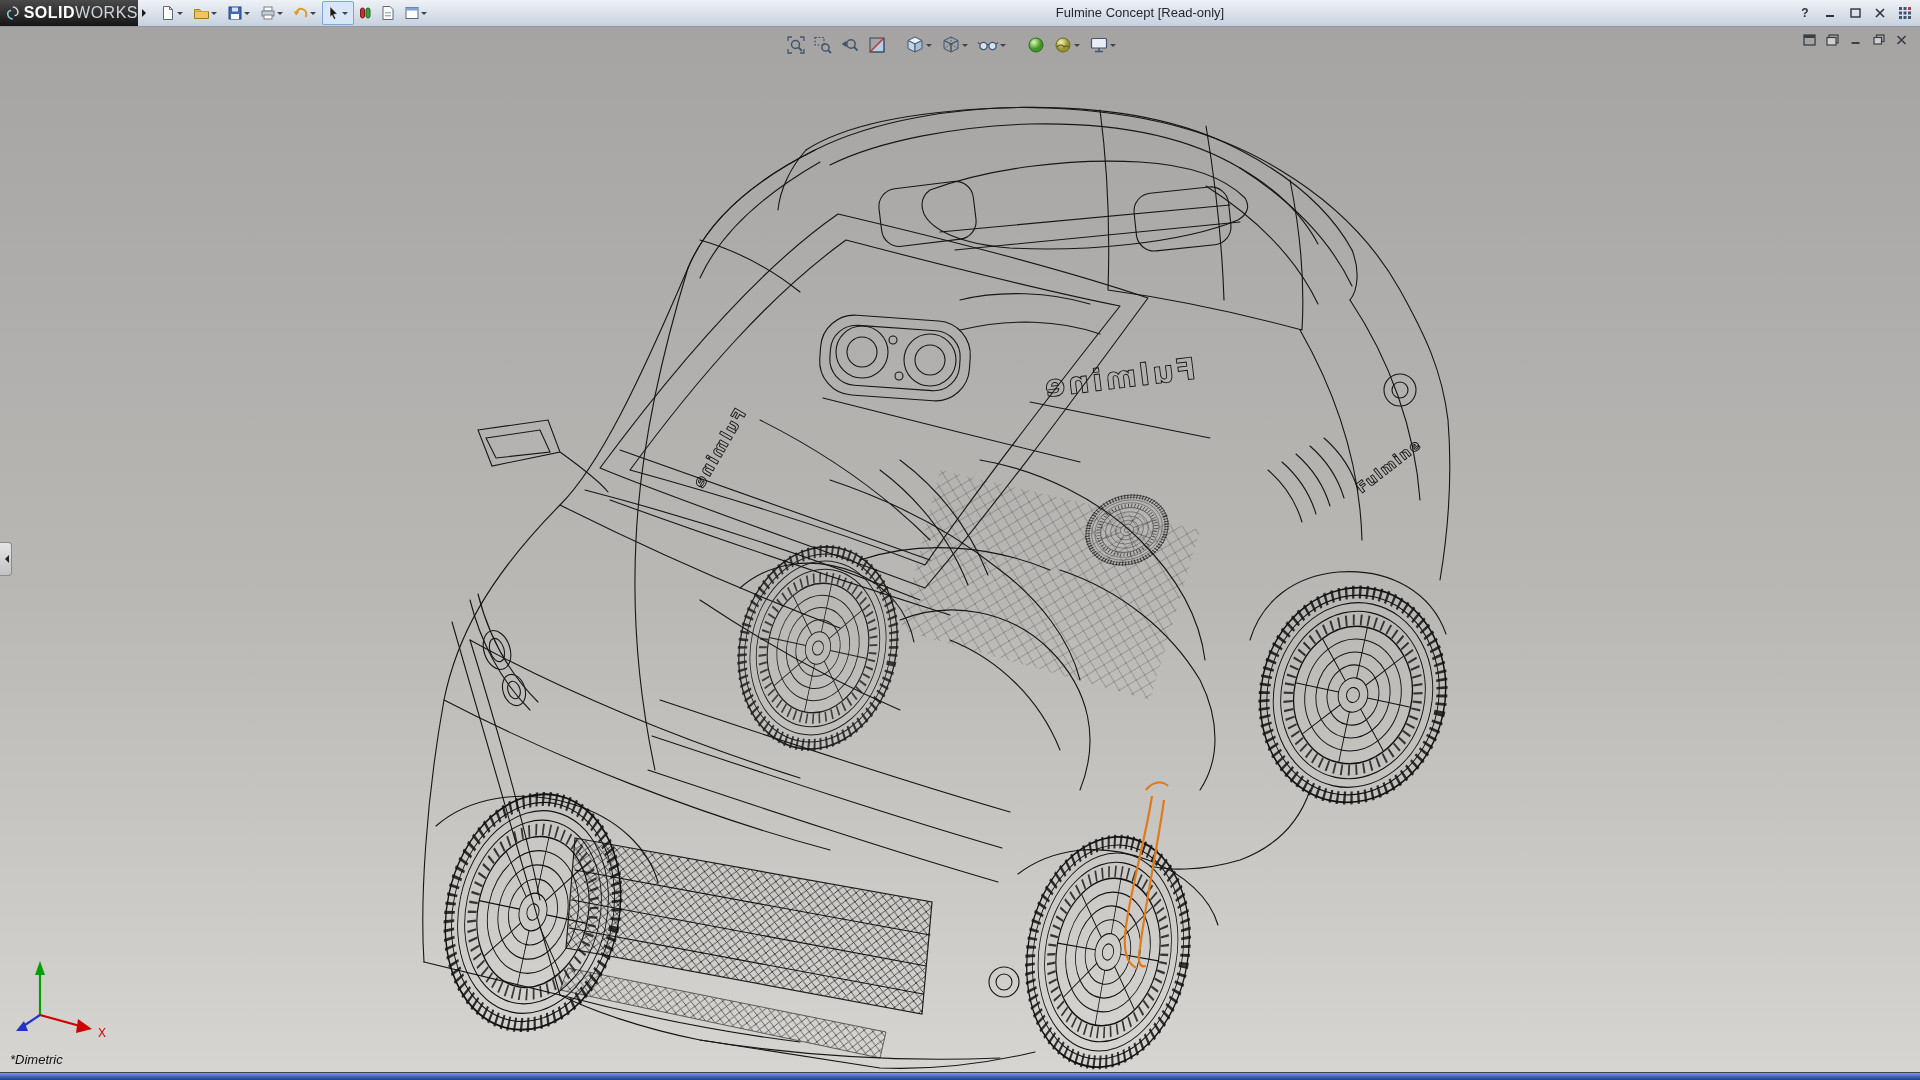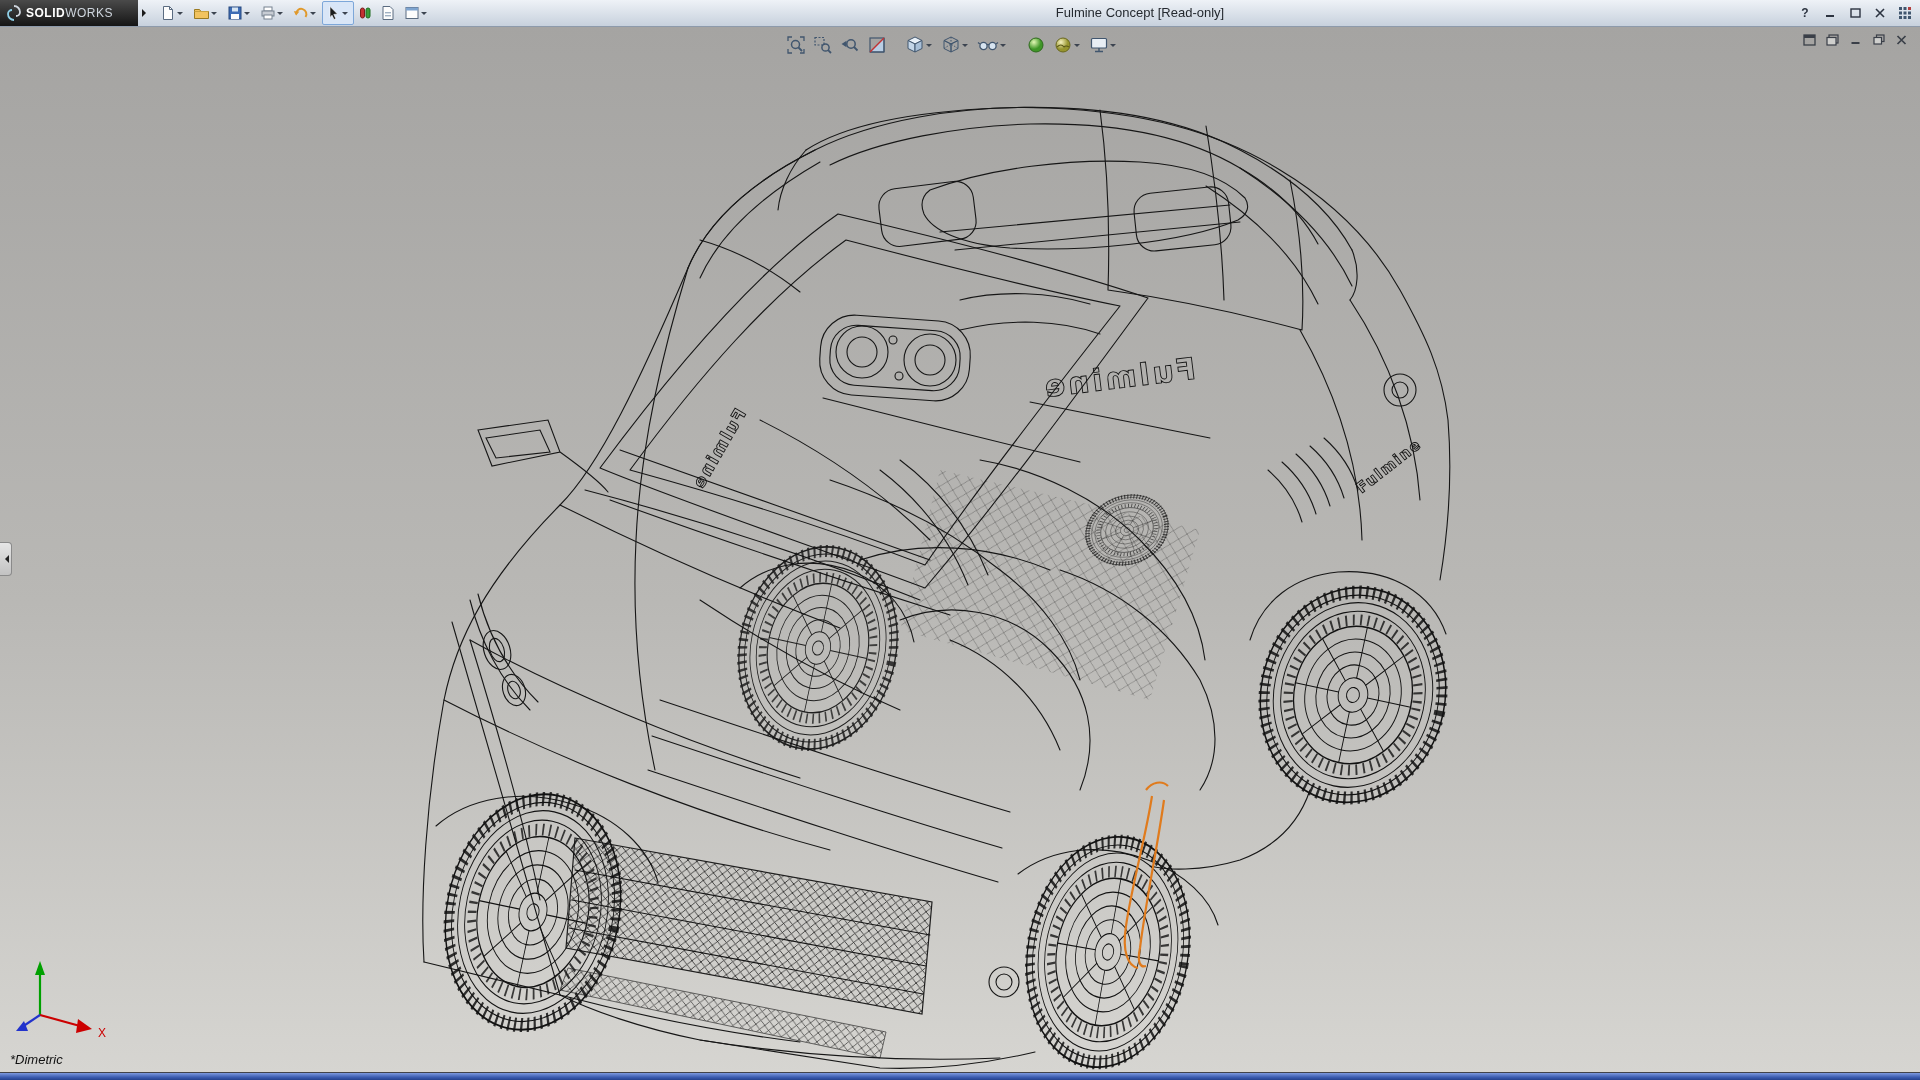--- a/index.html
+++ b/index.html
@@ -6,21 +6,21 @@
   .app{position:relative;width:1920px;height:1080px;overflow:hidden;
        font-family:"Liberation Sans",sans-serif;user-select:none;}
 
   
   .titlebar{position:absolute;left:0;top:0;width:1920px;height:26px;
     background:linear-gradient(#eef2f7,#c7d1dd);border-bottom:1px solid #8d9aab;
     display:flex;align-items:center;z-index:40;}
   .brand{height:26px;width:138px;background:linear-gradient(#4a4a4a,#151515);
     display:flex;align-items:center;gap:4px;padding-left:6px;box-sizing:border-box;}
   .brand .swirl{width:16px;height:16px;}
-  .brand-text{color:#fff;font-size:12px;letter-spacing:.5px;}
+  .brand-text{color:#fff;font-size:16px;letter-spacing:.5px;}
   .brand-text .light{color:#cfd6de;font-weight:normal;}
   .menu-arrow{width:0;height:0;border:4px solid transparent;border-left-color:#1a1a1a;margin:0 6px 0 4px;}
   .tb-group{display:flex;align-items:center;height:26px;}
   .tb-btn{display:flex;align-items:center;height:22px;padding:0 3px;border:1px solid transparent;border-radius:2px;}
   .tb-btn.pressed{background:#d9e6f7;border-color:#7da7d9;}
   .caret{width:0;height:0;border:3px solid transparent;border-top-color:#3c4450;margin:3px 2px 0 1px;}
   .title-text{position:absolute;left:1140px;top:0;height:30px;line-height:26px;
     transform:translateX(-50%);font-size:13px;color:#24292f;white-space:nowrap;}
   .win-ctrls{position:absolute;right:6px;top:0;height:26px;display:flex;align-items:center;gap:7px;}
   .win-btn{display:flex;align-items:center;justify-content:center;width:18px;height:18px;color:#2c3340;font-weight:bold;font-size:12px;}

